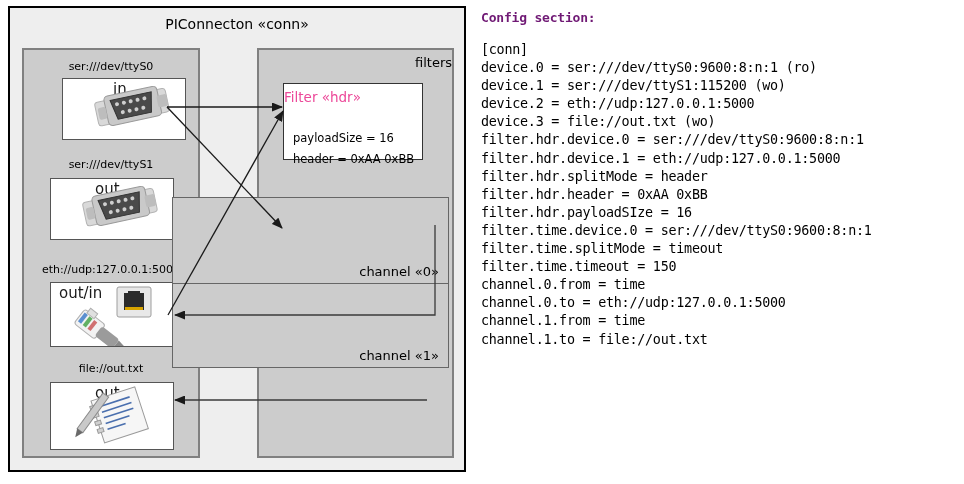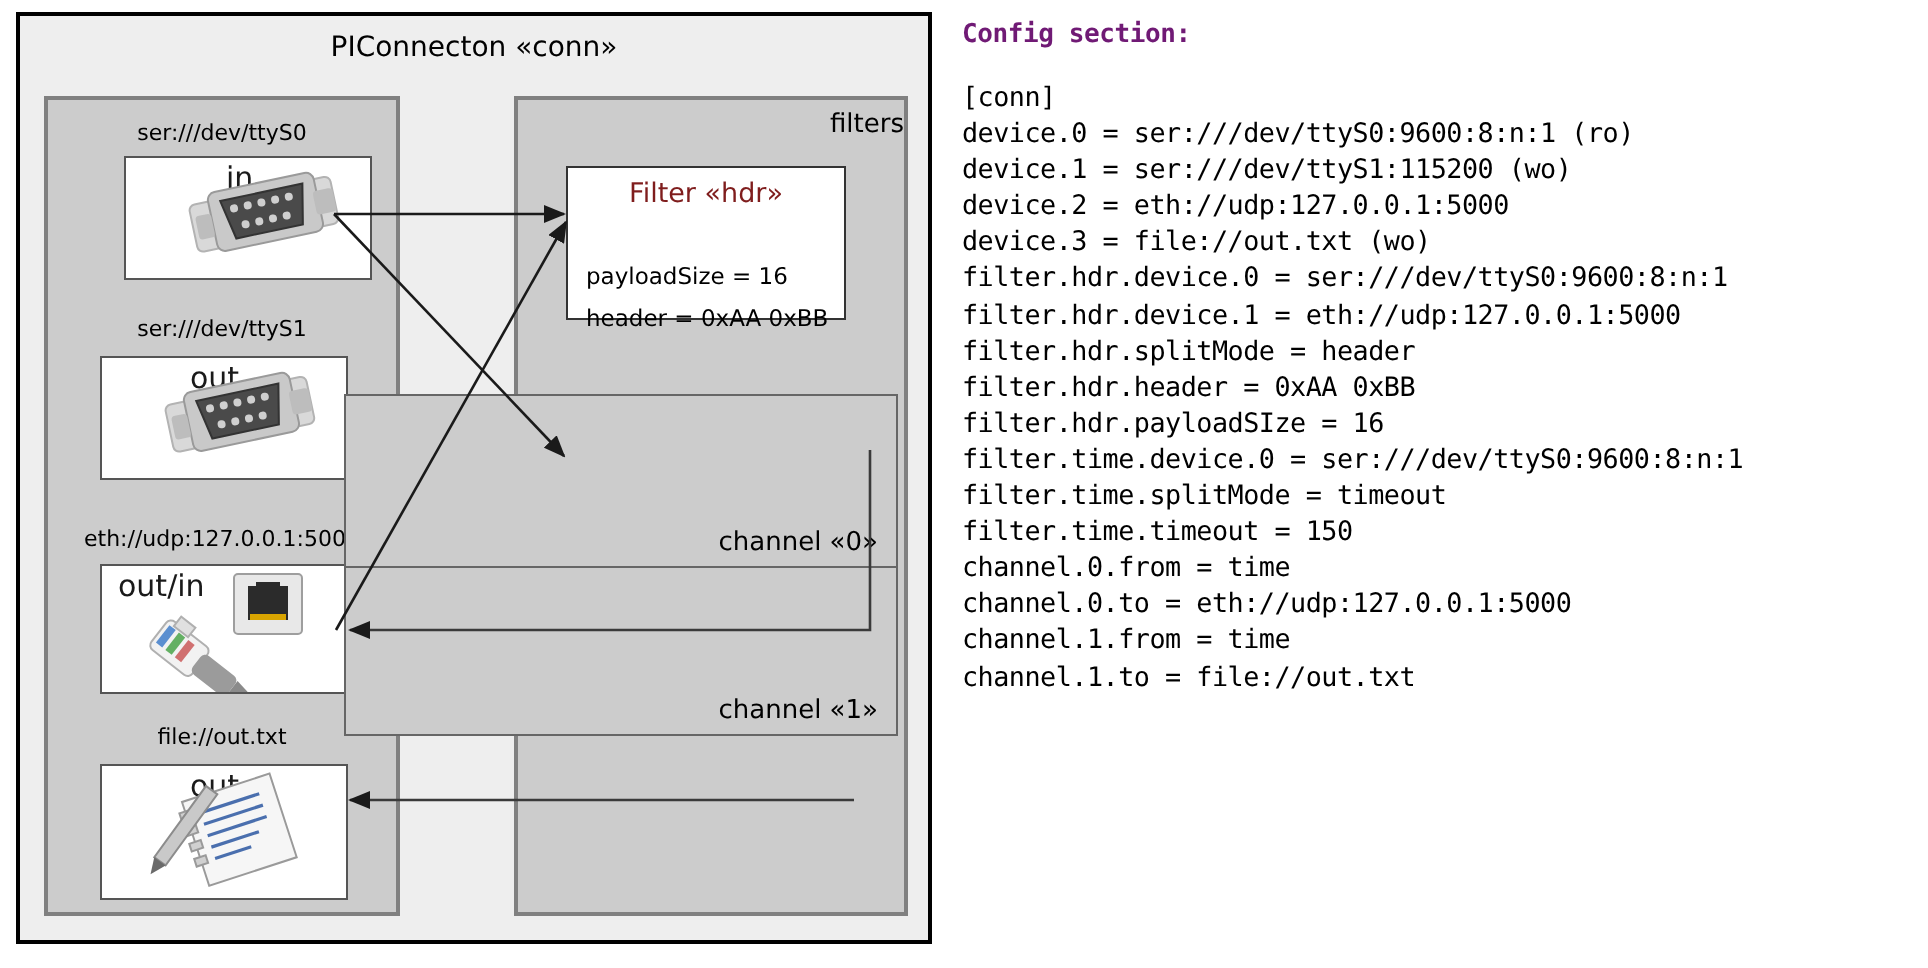--- a/index.html
+++ b/index.html
@@ -21,22 +21,22 @@
                  font-size:13px;color:#000;}
 
   .dev-label{position:absolute;width:100%;text-align:center;font-size:11px;color:#000;}
   .dev-box{position:absolute;background:#ffffff;border:1.5px solid #555555;
            box-sizing:border-box;overflow:hidden;}
   .dev-word{position:absolute;font-size:15px;color:#1a1a1a;}
 
   
   .filter-card{position:absolute;background:#ffffff;border:1.5px solid #333333;
                box-sizing:border-box;}
-  .filter-title{position:absolute;left:0;top:5px;width:100%;text-align:center;
-                font-size:13.5px;color:#7f1d1d;}
+  .filter-title{position:absolute;left:0;top:5px;width:100%;
+                font-size:13.5px;color:#ec4899;}
   .filter-prop{position:absolute;left:9px;font-size:11.5px;color:#000;}
 
   
   .channel-box{position:absolute;background:#cccccc;border:1.5px solid #666666;
                box-sizing:border-box;}
   .channel-label{position:absolute;right:9px;bottom:4px;font-size:13px;color:#000;}
 
   
   #arrows{position:absolute;left:0;top:0;width:964px;height:484px;
           pointer-events:none;}

